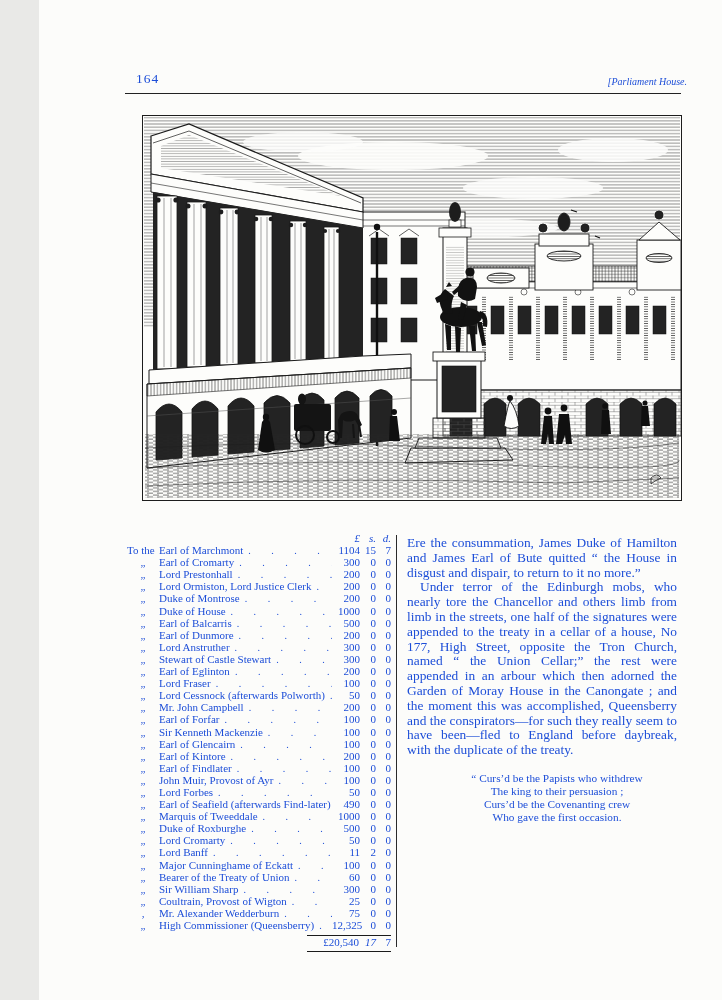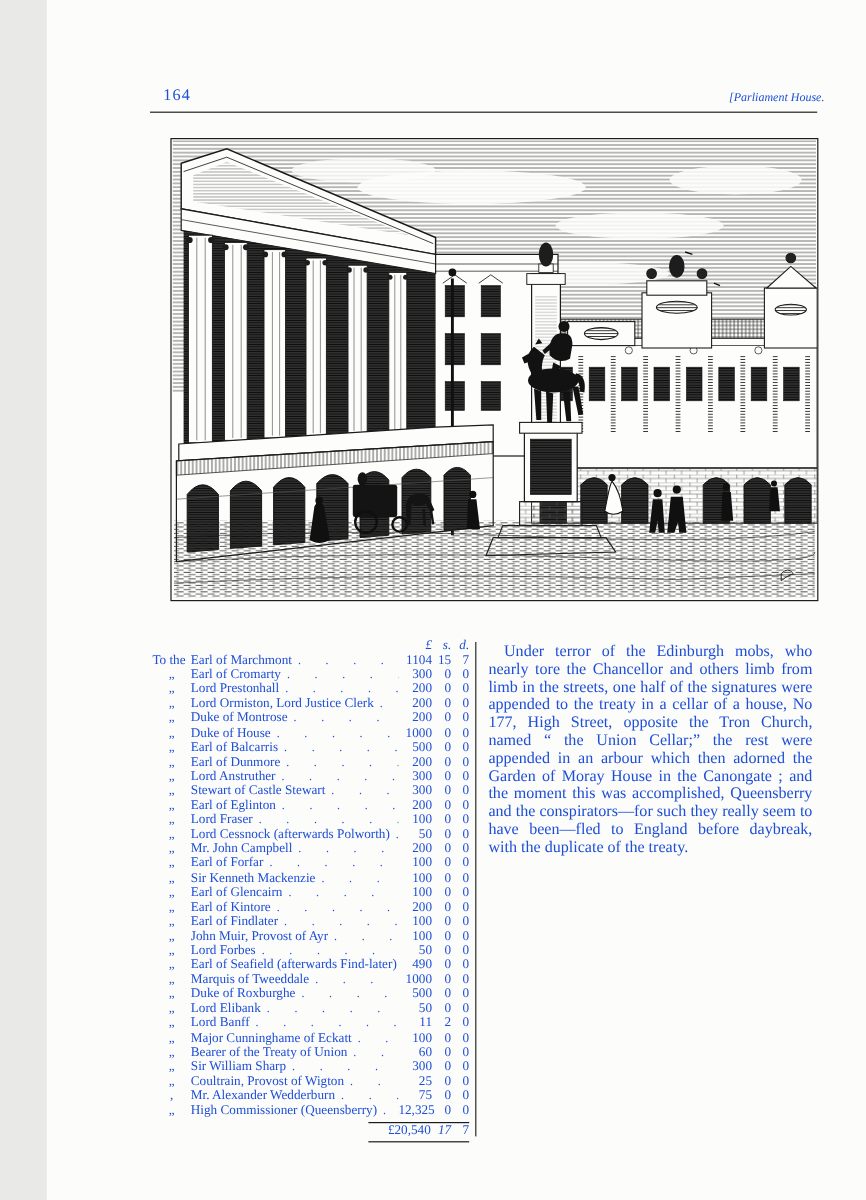--- a/index.html
+++ b/index.html
@@ -497,21 +497,21 @@
       <span class="pfx">„</span>
       <span class="nm">Duke of Roxburghe</span>
       <span class="ldr"></span>
       <span class="c l">500</span>
       <span class="c s">0</span>
       <span class="c d">0</span>
     </div>
 
     <div class="lrow">
       <span class="pfx">„</span>
-      <span class="nm">Lord Elibank</span>
+      <span class="nm">Lord Cromarty</span>
       <span class="ldr"></span>
       <span class="c l">50</span>
       <span class="c s">0</span>
       <span class="c d">0</span>
     </div>
 
     <div class="lrow">
       <span class="pfx">„</span>
       <span class="nm">Lord Banff</span>
       <span class="ldr"></span>
@@ -581,16 +581,21 @@
       <span class="ldr"></span>
       <div class="tbox">
         <span class="tl">£20,540</span>
         <span class="ts">17</span>
         <span class="td">7</span>
       </div>
     </div>
   </div>
 
   <div id="article">
+    <p class="par">Ere the consummation, James Duke of Hamilton and James Earl of Bute quitted “ the House in disgust and dispair, to return to it no more.”</p>
     <p class="par ind">Under terror of the Edinburgh mobs, who nearly tore the Chancellor and others limb from limb in the streets, one half of the signatures were appended to the treaty in a cellar of a house, No 177, High Street, opposite the Tron Church, named “ the Union Cellar;” the rest were appended in an arbour which then adorned the Garden of Moray House in the Canongate ; and the moment this was accomplished, Queensberry and the conspirators—for such they really seem to have been—fled to England before daybreak, with the duplicate of the treaty.</p>
+    <div id="verse">“ Curs’d be the Papists who withdrew
+The king to their persuasion ;
+Curs’d be the Covenanting crew
+Who gave the first occasion.</div>
   </div>
 
 </div>
 
 </body></html>

